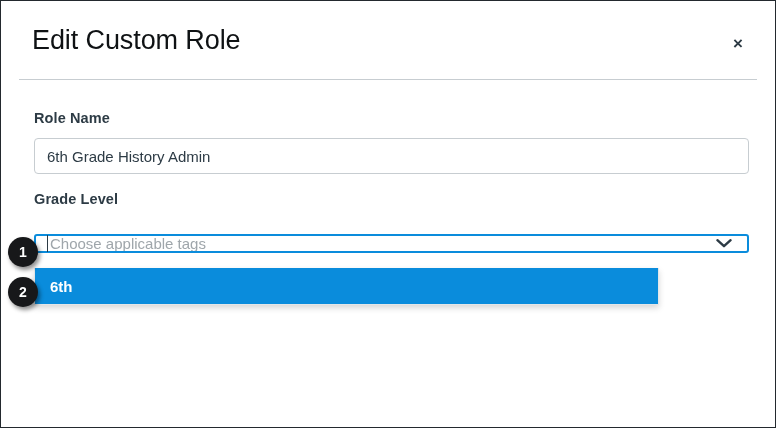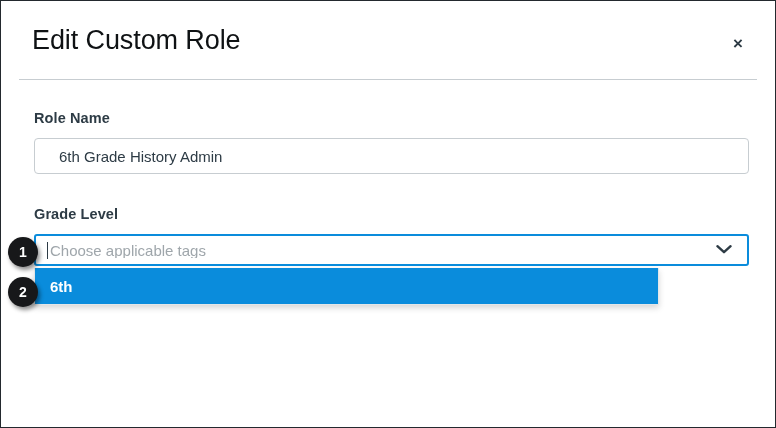--- a/index.html
+++ b/index.html
@@ -82,46 +82,46 @@
 
   .field-label {
     position: absolute;
     font-size: 14.5px;
     font-weight: bold;
     color: #2d3b45;
     line-height: 18px;
     letter-spacing: 0.1px;
   }
   .label-role-name { left: 33px; top: 29px; }
-  .label-grade-level { left: 33px; top: 125px; }
+  .label-grade-level { left: 33px; top: 110px; }
 
   .text-input {
     position: absolute;
     left: 33px;
     top: 58px;
     width: 715px;
     height: 36px;
     box-sizing: border-box;
     border: 1px solid #c7cdd1;
     border-radius: 4px;
     background: #ffffff;
     font-family: "Liberation Sans", sans-serif;
     font-size: 15px;
     color: #2d3b45;
-    padding: 0 24px;
+    padding: 0 12px;
     outline: none;
   }
 
   
   .combobox {
     position: absolute;
     left: 33px;
     top: 154px;
     width: 715px;
-    height: 32px;
+    height: 19px;
     box-sizing: border-box;
     border: 2px solid #0a8cdc;
     border-radius: 3px;
     background: #ffffff;
     display: flex;
     align-items: center;
     cursor: text;
   }
   .combobox-caret {
     width: 1px;

